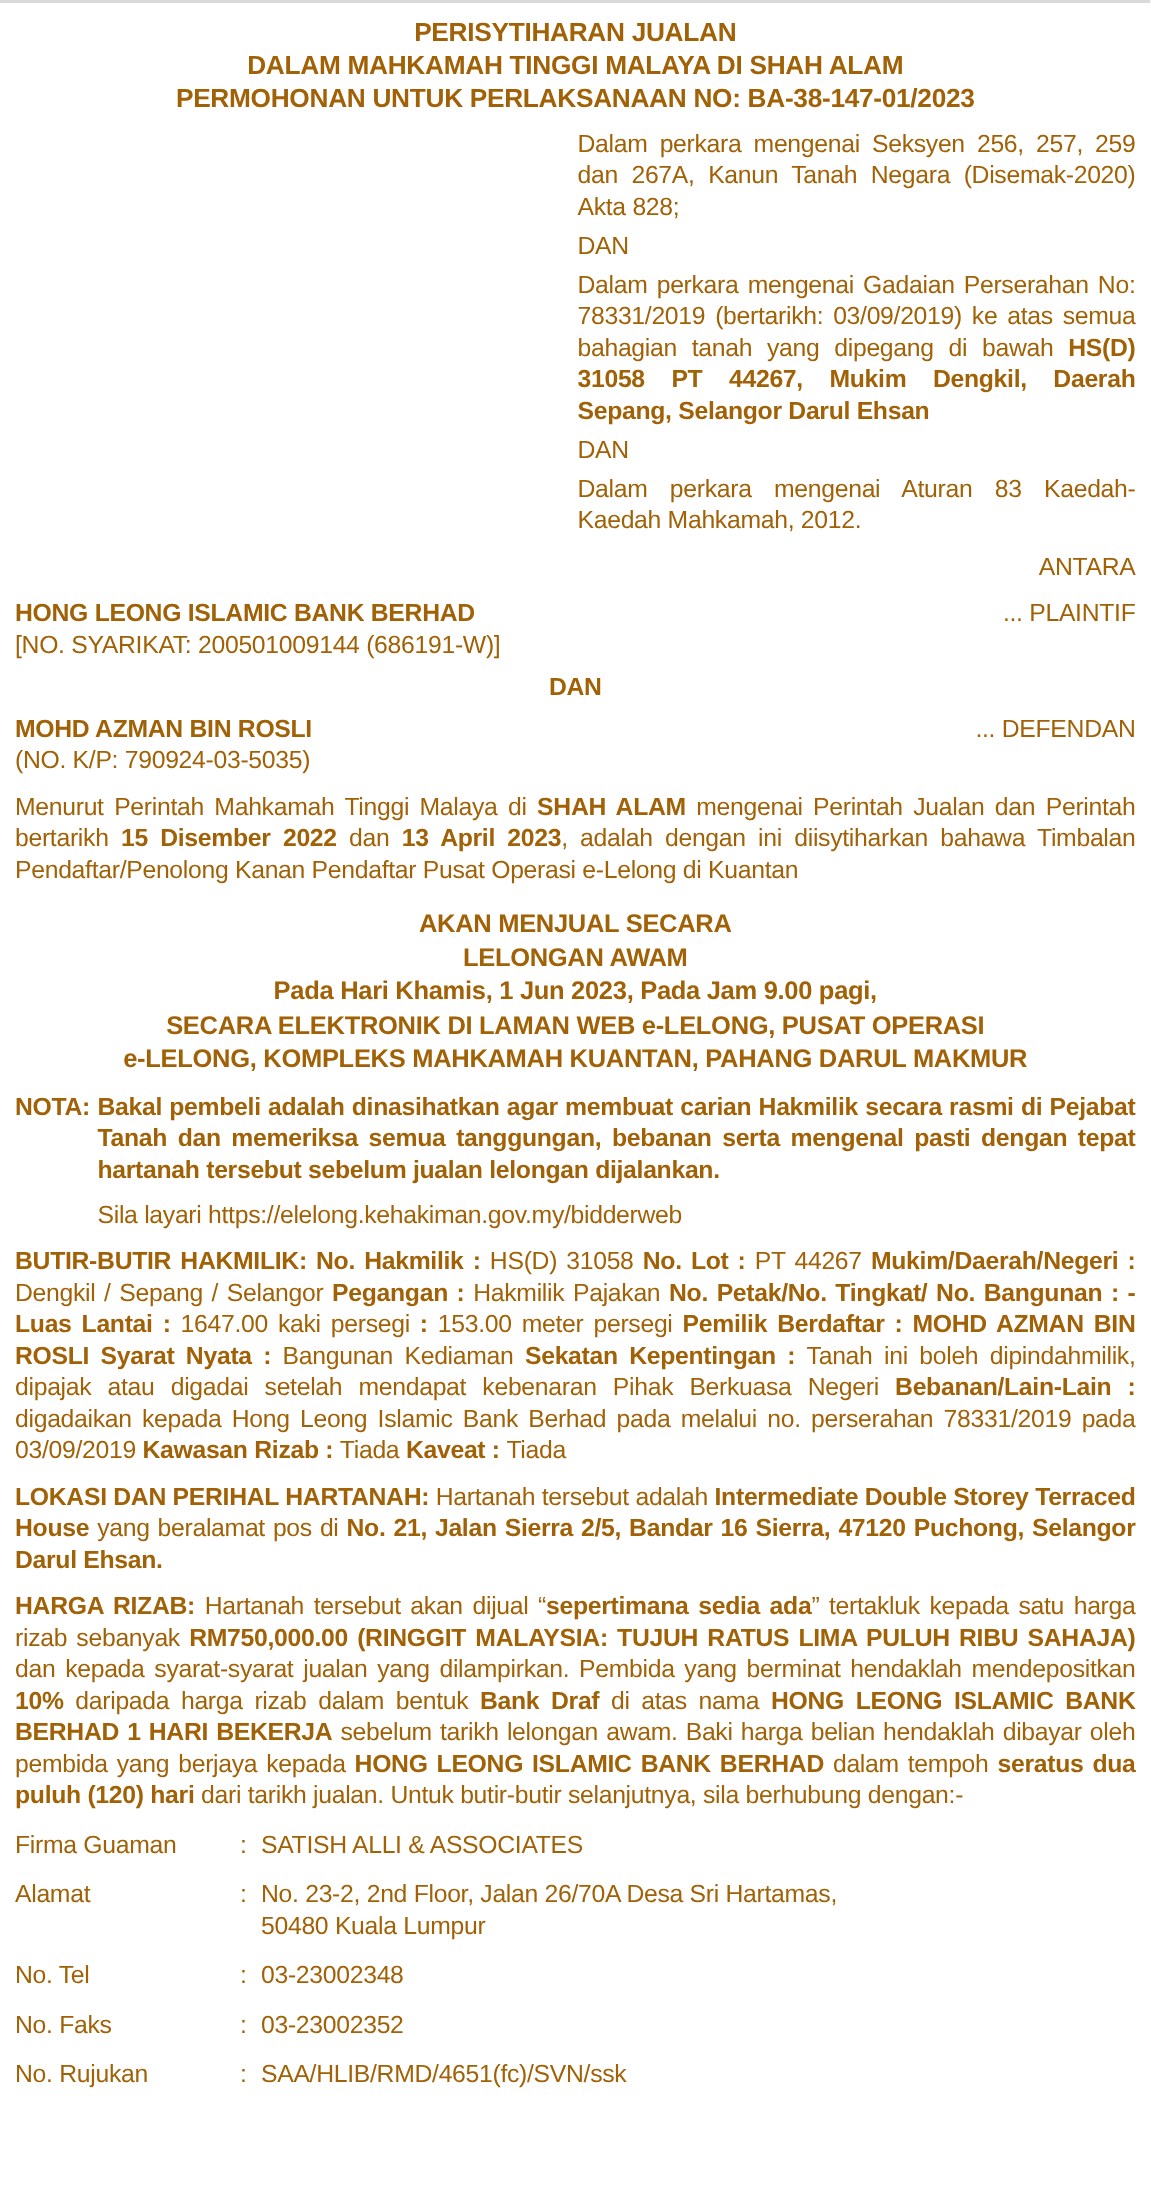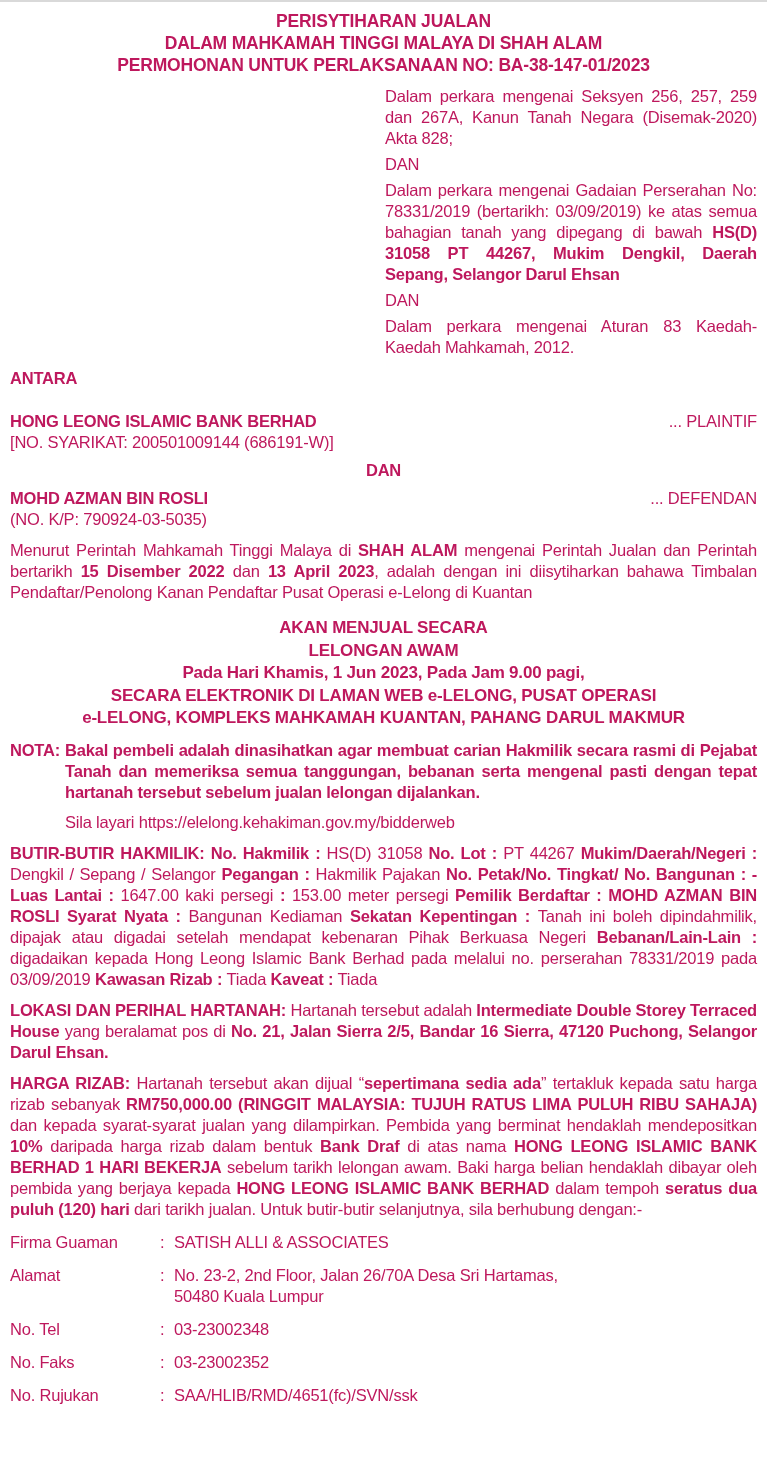--- a/index.html
+++ b/index.html
@@ -10,21 +10,21 @@
   .page {
     width: 767px;
     min-height: 1474px;
     box-sizing: border-box;
     background: #ffffff;
     border-top: 2px solid #d9d9d9;
     padding: 8px 10px 10px 10px;
     font-family: "Liberation Sans", sans-serif;
     font-size: 16.5px;
     line-height: 21px;
-    color: #be185d;
+    color: #a16207;
     letter-spacing: -0.2px;
   }
   .b { font-weight: bold; }
   .u { }
 
   .doc-header div {
     font-weight: bold;
     font-size: 17.5px;
     line-height: 22px;
     text-align: center;
@@ -33,23 +33,23 @@
     margin-left: 375px;
     width: 372px;
     margin-top: 10px;
   }
   .recitals .rec-para { text-align: justify; }
   .recitals .rec-dan { margin: 5px 0; }
   .recitals .rec-para + .rec-para,
   .recitals .rec-dan + .rec-para { margin-top: 5px; }
 
   .antara {
-    text-align: left;
-    font-weight: bold;
-    margin: 10px 0 22px 0;
+    text-align: right;
+    font-weight: normal;
+    margin: 10px 0 10px 0;
   }
   .party-row {
     display: flex;
     justify-content: space-between;
     align-items: baseline;
   }
   .party-name { font-weight: bold; }
   .party-role { font-weight: normal; }
   .party-id { margin-bottom: 2px; }
   .dan-center {

